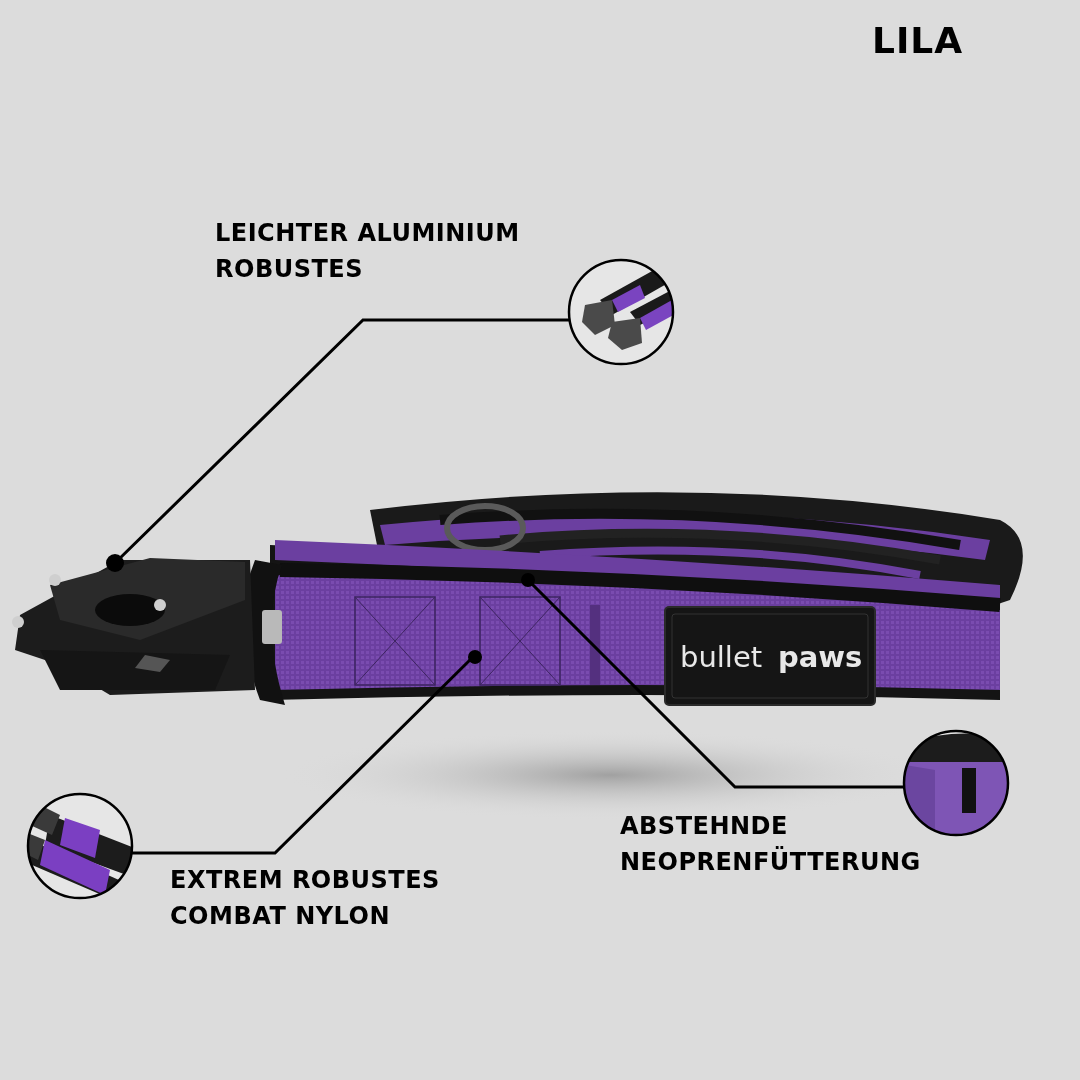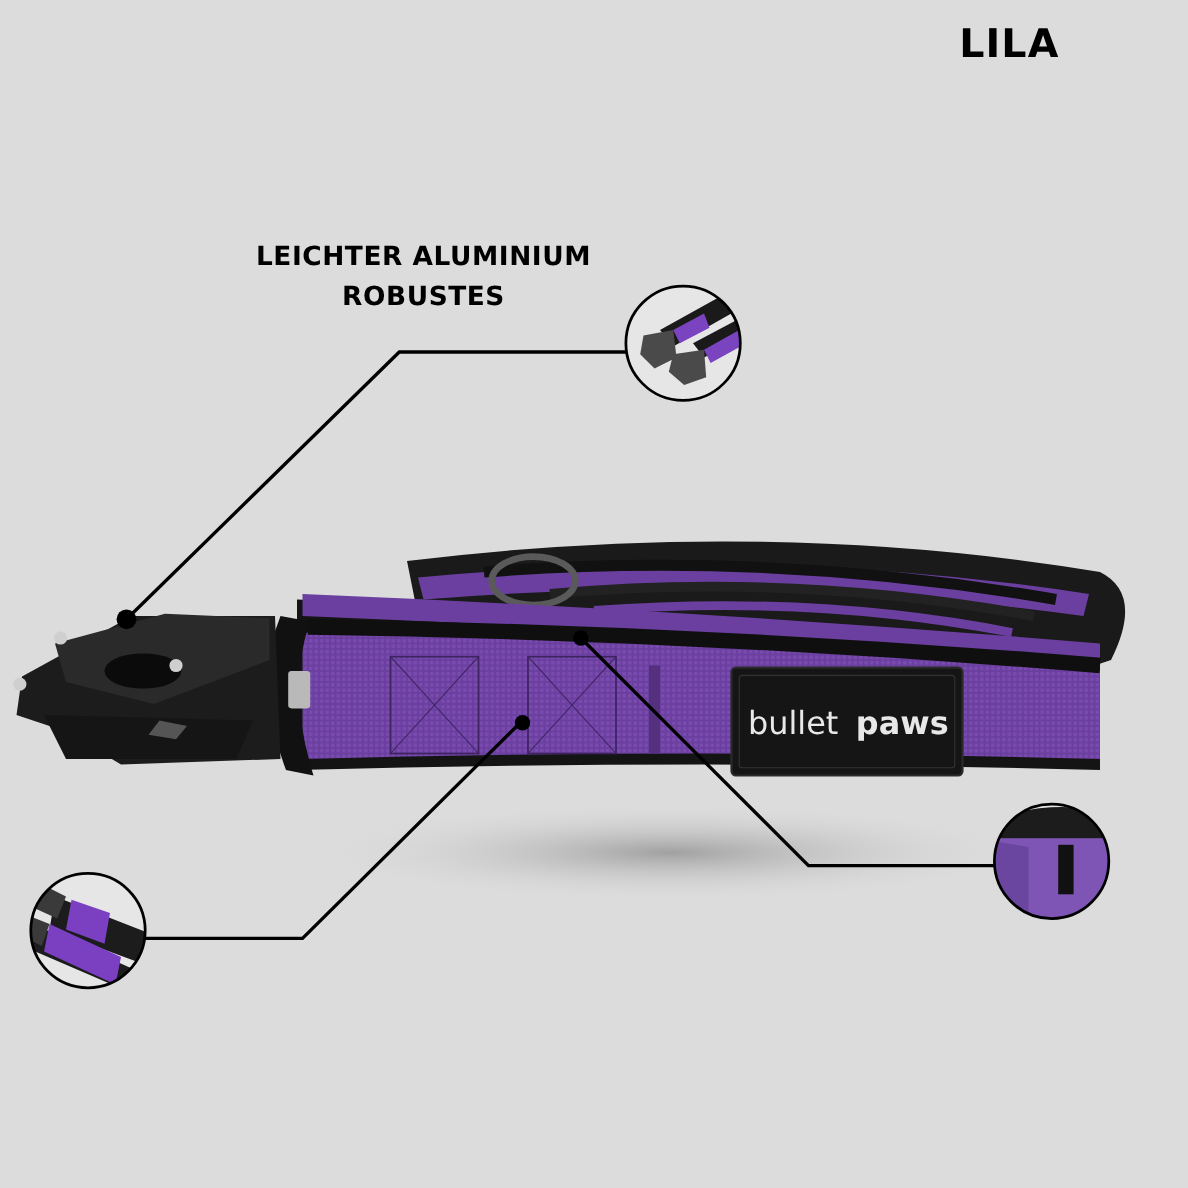--- a/index.html
+++ b/index.html
@@ -1,35 +1,43 @@
 <!DOCTYPE html>
 <html><head>
 <meta charset="utf-8">
 <style>
   html, body { margin:0; padding:0; }
   body { width:1080px; height:1080px; overflow:hidden; background:#dcdcdc; position:relative; font-family:"DejaVu Sans", sans-serif; }
   .stage { position:absolute; inset:0; width:1056px; height:1080px; }
-  .label { position:absolute; font-family:"DejaVu Sans", sans-serif; font-weight:bold; color:#000; text-align:center; letter-spacing:0.5px; line-height:36px; }
+  .label { position:absolute; font-family:"DejaVu Sans", sans-serif; font-weight:bold; color:#000; letter-spacing:0.5px; line-height:36px; }
   .title { position:absolute; left:872px; top:20px; font-size:36px; font-weight:900; letter-spacing:1px; font-family:"DejaVu Sans", sans-serif; }
   .l1 { left:215px; top:215px; width:340px; font-size:24px; }
   .l2 { left:620px; top:808px; width:340px; font-size:24px; }
   .l3 { left:170px; top:862px; width:290px; font-size:24px; }
   svg { position:absolute; left:0; top:0; }
   .brand { font-family:"DejaVu Sans", sans-serif; }
 </style>
 </head>
 <body>
 
 <div class="stage">
 
   <div class="title">LILA</div>
 
   <div class="label l1">
     <div>LEICHTER ALUMINIUM</div>
     <div>ROBUSTES</div>
+  </div>
+  <div class="label l2">
+    <div>ABSTEHNDE</div>
+    <div>NEOPRENFÜTTERUNG</div>
+  </div>
+  <div class="label l3">
+    <div>EXTREM ROBUSTES</div>
+    <div>COMBAT NYLON</div>
   </div>
 
   <svg width="1080" height="1080" viewBox="0 0 1080 1080">
     <defs>
       <pattern id="weave" width="5" height="5" patternUnits="userSpaceOnUse">
         <rect width="5" height="5" fill="#6b3fa0"></rect>
         <rect width="3" height="3" x="1" y="1" fill="#7a4cb0"></rect>
       </pattern>
       <radialGradient id="shadow" cx="0.5" cy="0.5" r="0.5">
         <stop offset="0" stop-color="#9a9a9a" stop-opacity="0.9"></stop>

